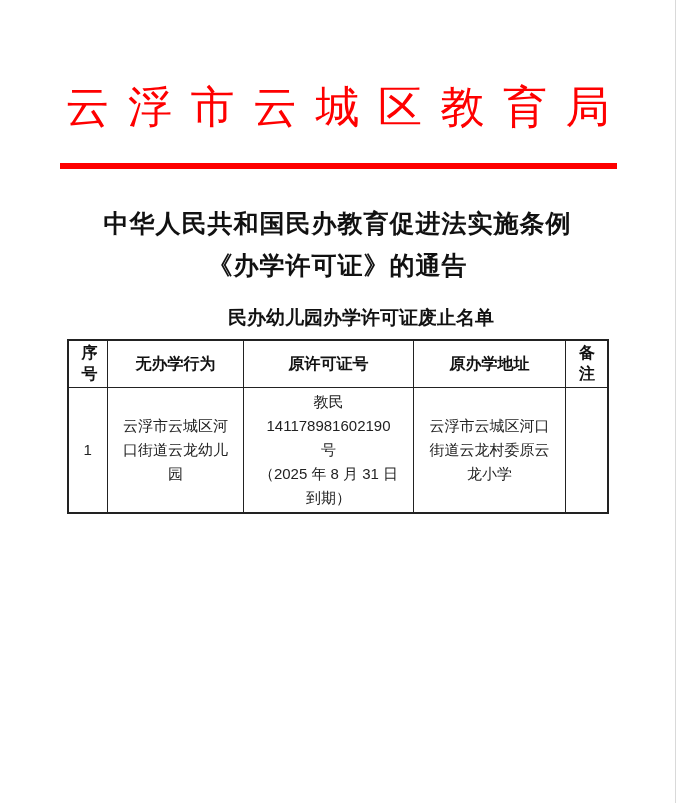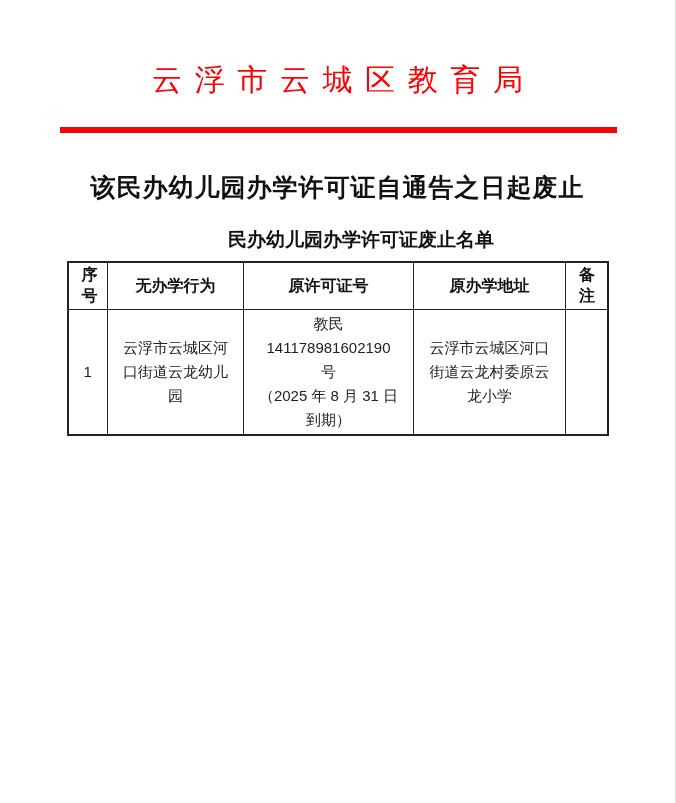--- a/index.html
+++ b/index.html
@@ -18,26 +18,27 @@
     background: #ffffff;
     border-right: 1px solid #d9d9d9;
     position: relative;
   }
   
   .letterhead {
     padding-top: 60px;
     text-align: center;
   }
   .agency-name {
-    font-size: 30px;
+    font-size: 44px;
     font-weight: 500;
     letter-spacing: 0.42em;
     text-indent: 0.42em; 
     white-space: nowrap;
     font-family: Liberation Serif, serif;
+    margin-top: 18px;
   }
   .red-divider {
     height: 6px;
     margin: 26px 58px 0 60px;
   }
   
   .notice-title {
     margin-top: 34px;
     text-align: center;
     font-weight: bold;
@@ -106,21 +107,22 @@
 
 <div class="page">
 
   <div class="letterhead">
     <div class="agency-name" style="color: rgb(254, 0, 0);">云浮市云城区教育局</div>
   </div>
 
   <div class="red-divider" style="background: rgb(254, 0, 0);"></div>
 
   <div class="notice-title">
-    <div>该民办幼儿园办学许可证自通告之日起废止</div>
+    <div>中华人民共和国民办教育促进法实施条例</div>
+    <div>《办学许可证》的通告</div>
   </div>
 
 
   <div class="table-caption">民办幼儿园办学许可证废止名单</div>
 
   <table class="revoke-table">
     <colgroup>
       <col class="c-index">
         <col class="c-school">
         <col class="c-license">

